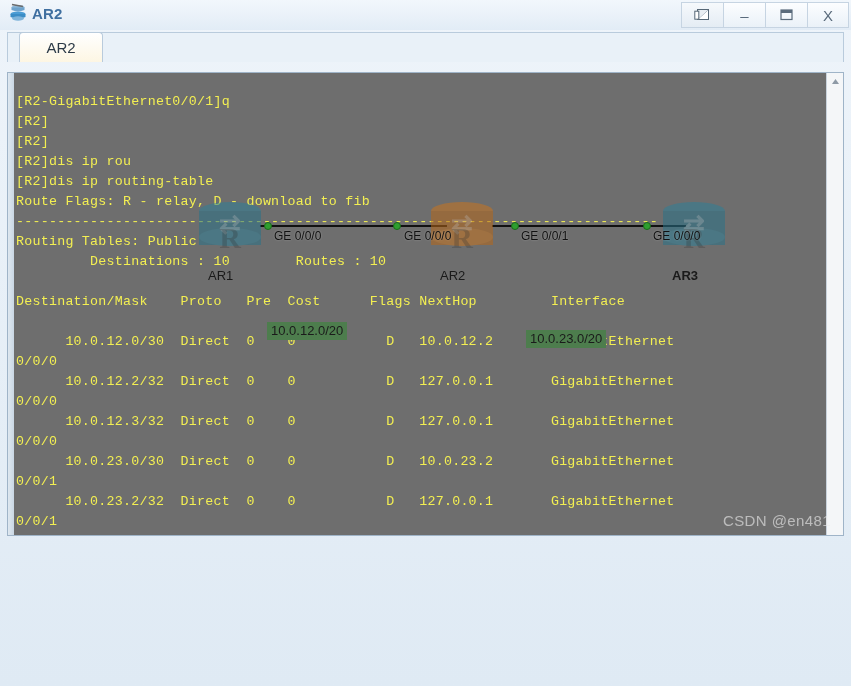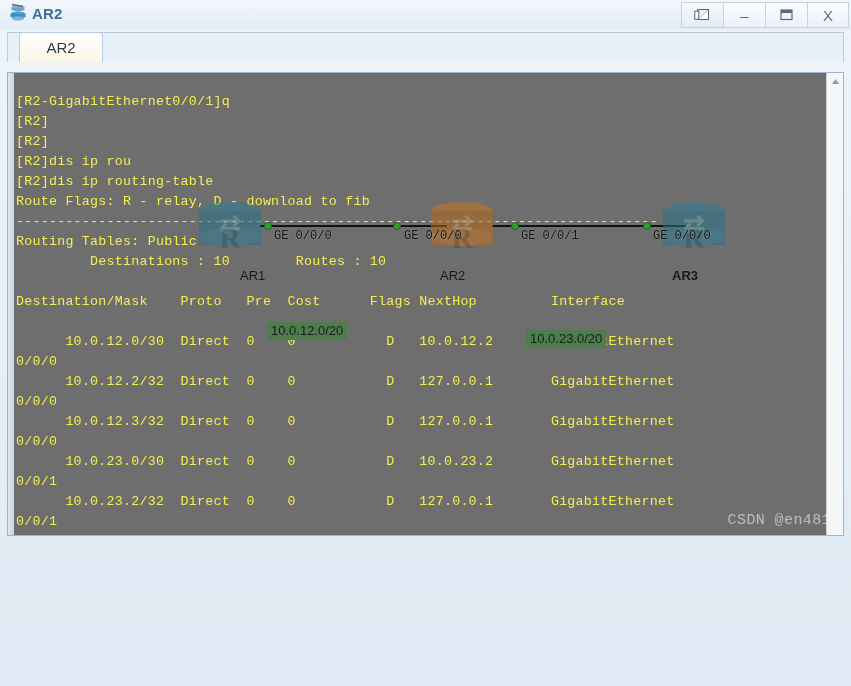--- a/index.html
+++ b/index.html
@@ -120,39 +120,39 @@
   }
   .link{
     position:absolute;height:2px;background:#111;
   }
   .dot{
     position:absolute;width:8px;height:8px;border-radius:50%;
     background:#2f9e2f;border:1px solid #196b19;box-sizing:border-box;
   }
   .iflabel{
     position:absolute;font-size:12px;color:#111;
-    font-family:Liberation Mono, monospace;white-space:nowrap;
+    font-family:Liberation Sans, sans-serif;white-space:nowrap;
     text-shadow:0 0 2px rgba(255,255,255,.35);
   }
   .rname{
     position:absolute;font-size:13px;color:#1a1a1a;
     font-family:"Liberation Sans",sans-serif;white-space:nowrap;
   }
   .greenbox{
     position:absolute;background:#4d7d4d;
     color:#1b1b1b;font-size:13px;
     font-family:"Liberation Sans",sans-serif;
     padding:1px 4px 2px 4px;white-space:nowrap;
   }
 
   
   #watermark{
     position:absolute;right:12px;bottom:6px;
     color:rgba(235,235,235,.62);font-size:15px;letter-spacing:.4px;
-    font-family:Liberation Mono, monospace;
+    font-family:Liberation Sans, sans-serif;
   }
 </style>
 </head>
 <body>
 
 <div id="app">
 
   <div id="titlebar">
     <div id="title-left">
       <span class="app-icon">
@@ -265,21 +265,21 @@
       <div class="dot" style="left:256px;top:149px;"></div>
       <div class="dot" style="left:385px;top:149px;"></div>
       <div class="dot" style="left:503px;top:149px;"></div>
       <div class="dot" style="left:635px;top:149px;"></div>
 
       <div class="iflabel" style="left:266px;top:156px;">GE 0/0/0</div>
       <div class="iflabel" style="left:396px;top:156px;">GE 0/0/0</div>
       <div class="iflabel" style="left:513px;top:156px;">GE 0/0/1</div>
       <div class="iflabel" style="left:645px;top:156px;">GE 0/0/0</div>
 
-      <div class="rname" style="left:200px;top:195px;margin-left:32px;">AR1</div>
+      <div class="rname" style="left:200px;top:195px;">AR1</div>
       <div class="rname" style="left:432px;top:195px;">AR2</div>
       <div class="rname" style="left:664px;top:195px;font-weight:bold;">AR3</div>
 
       <div class="greenbox" style="left:259px;top:249px;">10.0.12.0/20</div>
       <div class="greenbox" style="left:518px;top:257px;">10.0.23.0/20</div>
     </div>
 
     <div id="scrollbar">
       <div id="sb-up">
         <svg width="9" height="7" viewBox="0 0 9 7">

